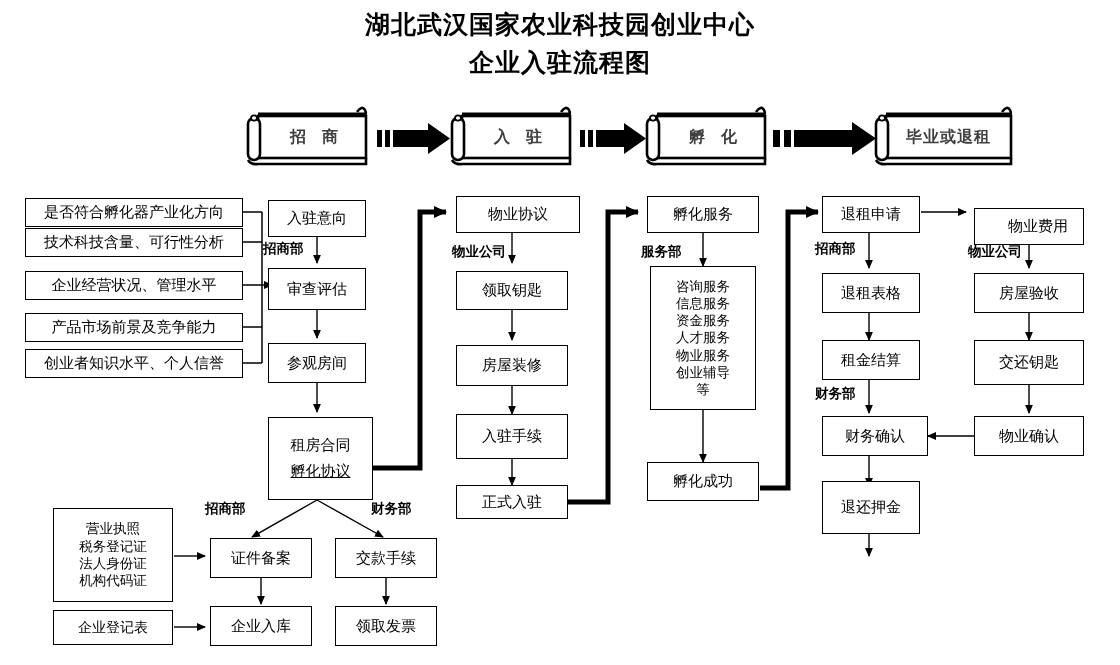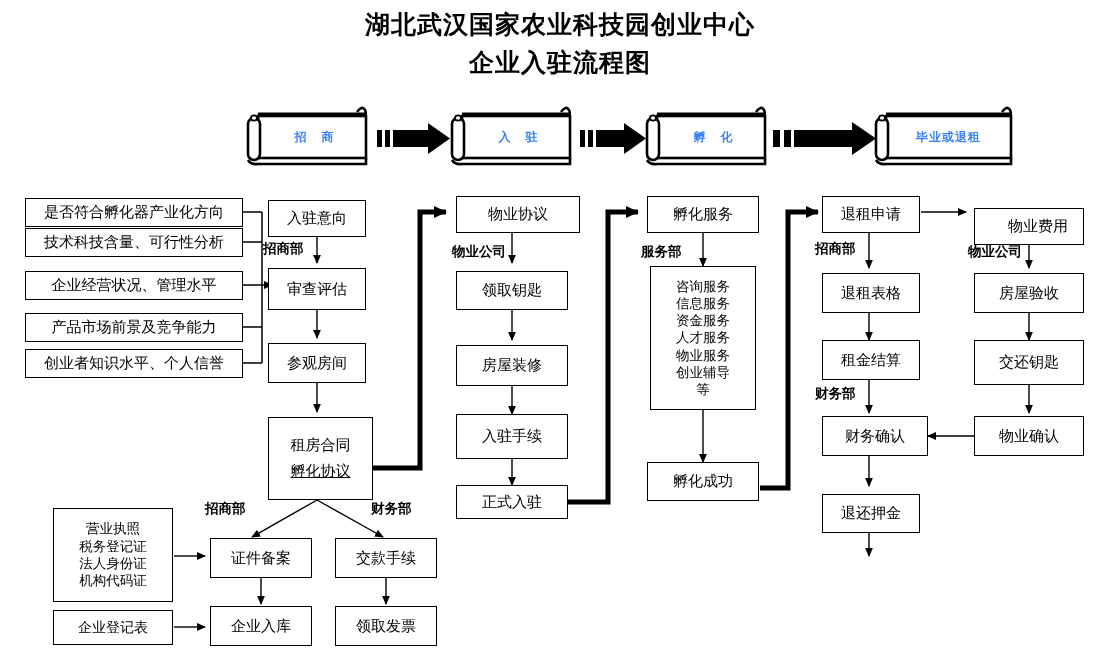--- a/index.html
+++ b/index.html
@@ -11,21 +11,21 @@
   .box{position:absolute;border:1.6px solid #000;background:#fff;box-sizing:border-box;
        display:flex;align-items:center;justify-content:center;text-align:center;
        font-size:15px;color:#000;line-height:1.25;}
   .box.multi{flex-direction:column;justify-content:center;font-size:13.5px;line-height:1.28;}
   .deptlabel{position:absolute;font-size:13.5px;font-weight:bold;color:#000;white-space:nowrap;
              font-family:"Liberation Sans","DejaVu Sans",sans-serif;}
   .svgl{position:absolute;left:0;top:0;width:1120px;height:665px;pointer-events:none;}
   .banner{position:absolute;}
   .banner .blabel{position:absolute;left:0;top:0;width:100%;height:100%;
       display:flex;align-items:center;justify-content:center;
-      font-size:12px;font-weight:bold;letter-spacing:6px;color:#3b82f6;}
+      font-size:16px;font-weight:bold;letter-spacing:6px;color:#404040;}
   .spaced{letter-spacing:10px;text-indent:10px;}
 </style>
 </head>
 <body>
 
 <div id="canvas">
 
   <div class="t title" style="left:0;top:8px;">湖北武汉国家农业科技园创业中心</div>
   <div class="t title" style="left:0;top:46px;">企业入驻流程图</div>
 
@@ -189,21 +189,21 @@
     <div>等</div>
   </div>
   <div class="box" style="left:647px;top:462px;width:112px;height:39px;">孵化成功</div>
 
   <div class="box" style="left:822px;top:196px;width:98px;height:37px;">退租申请</div>
   <div class="deptlabel" style="left:815px;top:240px;">招商部</div>
   <div class="box" style="left:822px;top:273px;width:98px;height:40px;">退租表格</div>
   <div class="box" style="left:822px;top:340px;width:98px;height:40px;">租金结算</div>
   <div class="deptlabel" style="left:815px;top:385px;">财务部</div>
   <div class="box" style="left:822px;top:416px;width:106px;height:40px;">财务确认</div>
-  <div class="box" style="left:822px;top:494px;width:98px;height:39px;">退还押金</div>
+  <div class="box" style="left:822px;top:481px;width:98px;height:53px;">退还押金</div>
 
   <div class="box" style="left:974px;top:208px;width:110px;height:37px;padding-left:18px;">物业费用</div>
   <div class="deptlabel" style="left:968px;top:243px;">物业公司</div>
   <div class="box" style="left:974px;top:273px;width:110px;height:40px;">房屋验收</div>
   <div class="box" style="left:974px;top:340px;width:110px;height:45px;">交还钥匙</div>
   <div class="box" style="left:974px;top:416px;width:110px;height:40px;">物业确认</div>
 
   <div class="box multi" style="left:53px;top:508px;width:120px;height:94px;">
     <div>营业执照</div>
     <div>税务登记证</div>

